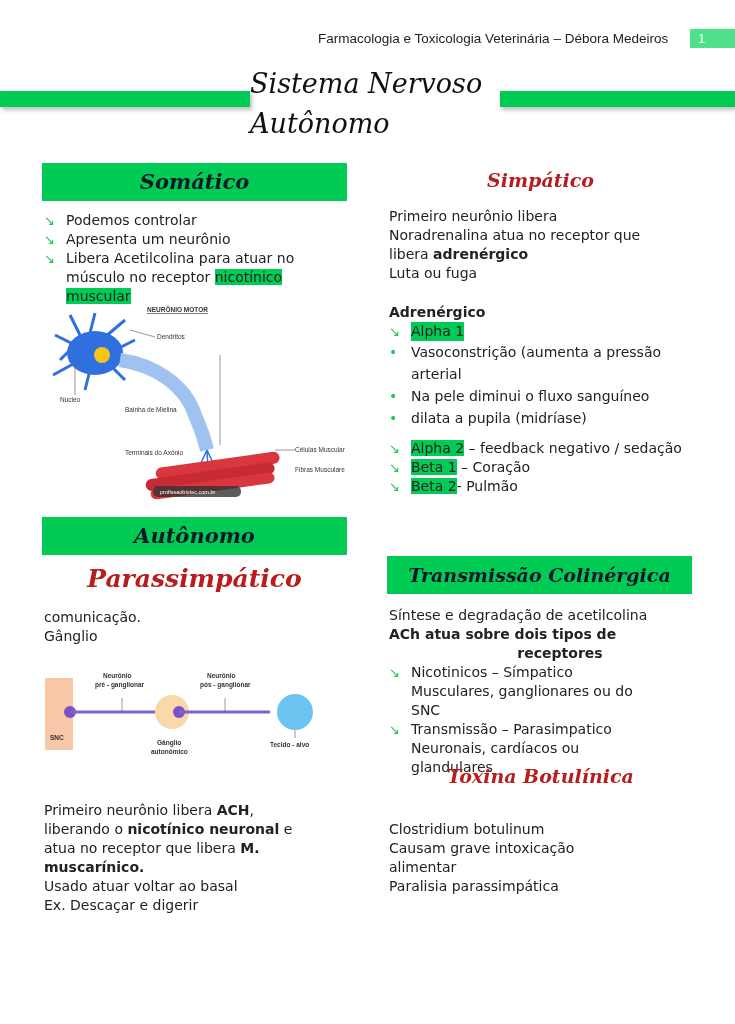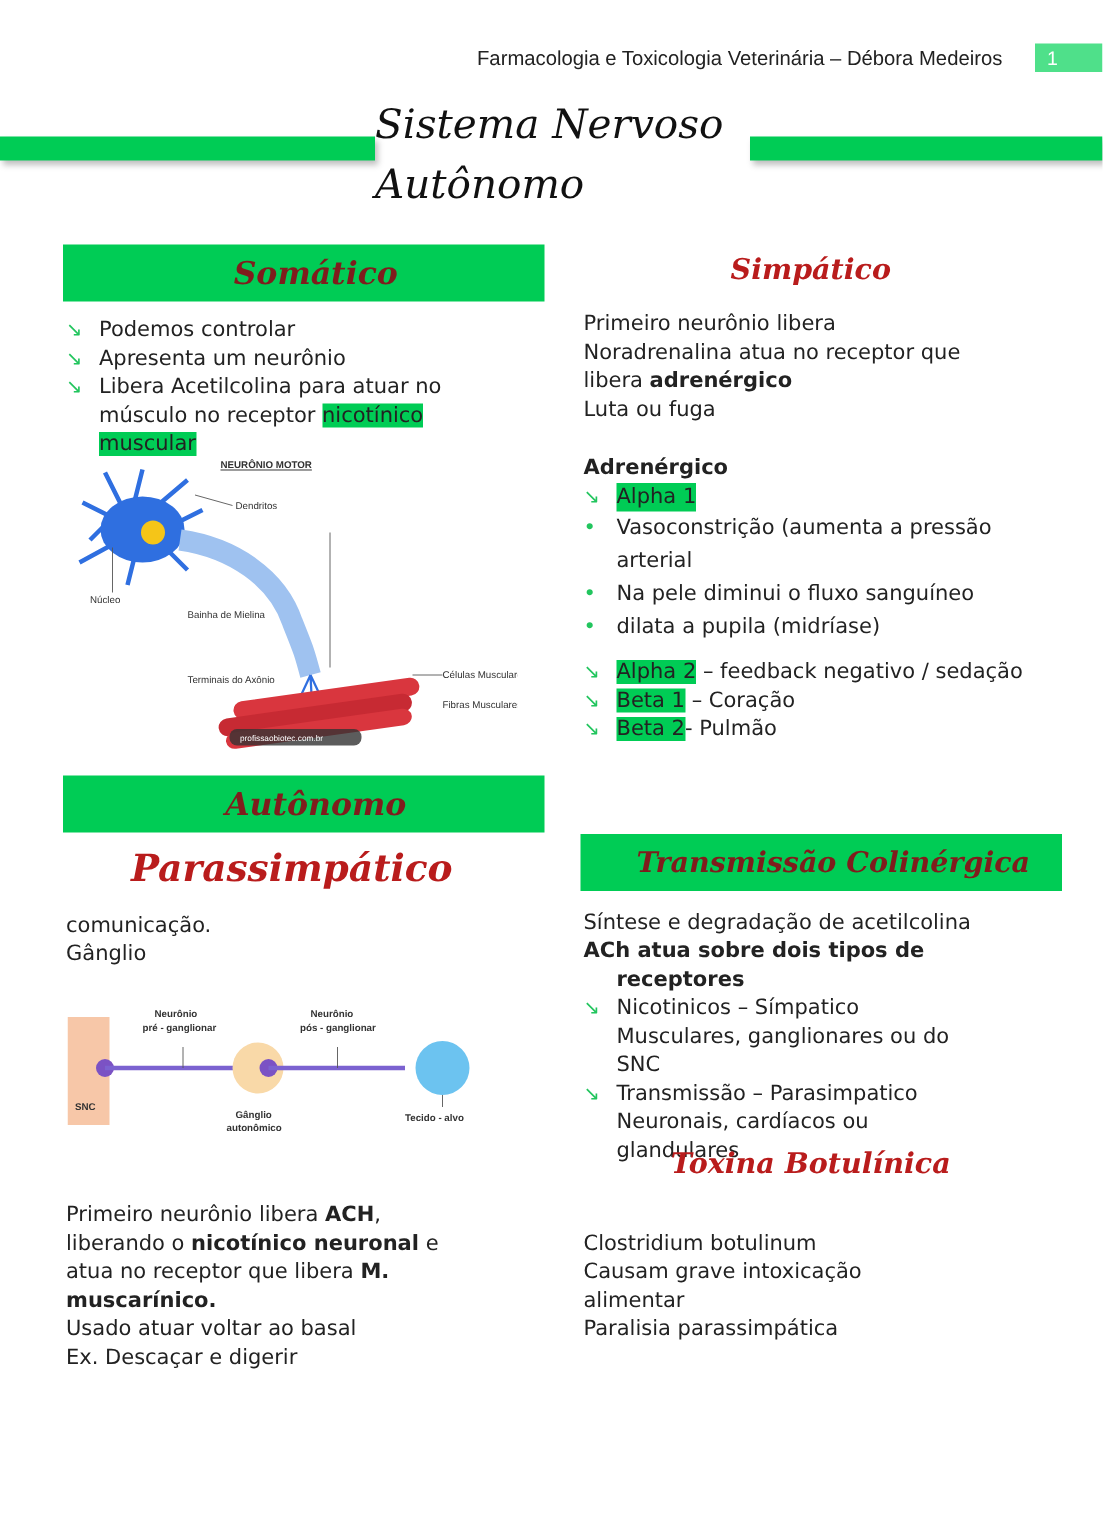--- a/index.html
+++ b/index.html
@@ -11,30 +11,30 @@
     .page-num { position: absolute; top: 29px; left: 690px; width: 45px; height: 19px; background: #4fe08a;
                 color: #fff; font-family: "Liberation Sans", sans-serif; font-size: 13px; padding-left: 8px; box-sizing: border-box; line-height: 19px; }
 
     .title-bar { position: absolute; height: 16px; background: #00cc55; box-shadow: 2px 3px 4px rgba(0,0,0,0.25); }
     .title-bar.left { top: 91px; left: 0; width: 250px; }
     .title-bar.right { top: 91px; left: 500px; width: 235px; }
     .main-title { position: absolute; top: 64px; left: 250px; width: 250px; text-align: left;
                   font-family: "DejaVu Serif", serif; font-style: italic; font-size: 27px; line-height: 40px; color: #111; }
 
     .green-header { position: absolute; background: #00cc55; text-align: center;
-                    font-family: "DejaVu Serif", serif; font-style: italic; font-weight: bold; color: #7f1d1d; padding-left: 16px; }
+                    font-family: "DejaVu Serif", serif; font-style: italic; font-weight: bold; color: #0f172a; }
     .sub-title { position: absolute; text-align: center; font-family: "DejaVu Serif", serif; font-style: italic;
                  font-weight: bold; color: #b91c1c; }
 
     .txt { position: absolute; font-family: "DejaVu Sans", sans-serif; font-size: 14px; line-height: 19px; color: #222; }
     .arrow { color: #22c55e; display: inline-block; width: 22px; font-size: 13px; }
     .dot { color: #22c55e; display: inline-block; width: 22px; font-size: 14px; }
     .hl { background: #00cc55; }
     .b { font-weight: bold; }
-    .indent { padding-left: 22px; }
+    .indent { padding-left: 22px; text-align: center; }
     .row { display: block; }
     .hang { display: flex; }
     .hang .arrow, .hang .dot { flex: 0 0 22px; }
 
     .neuron-fig { position: absolute; top: 305px; left: 45px; width: 300px; height: 195px; }
     .gang-fig { position: absolute; top: 670px; left: 45px; width: 300px; height: 95px; }
     .fig-label { font-family: "Liberation Sans", sans-serif; font-size: 6.5px; fill: #333; }
   </style>
 </head>
 <body>

